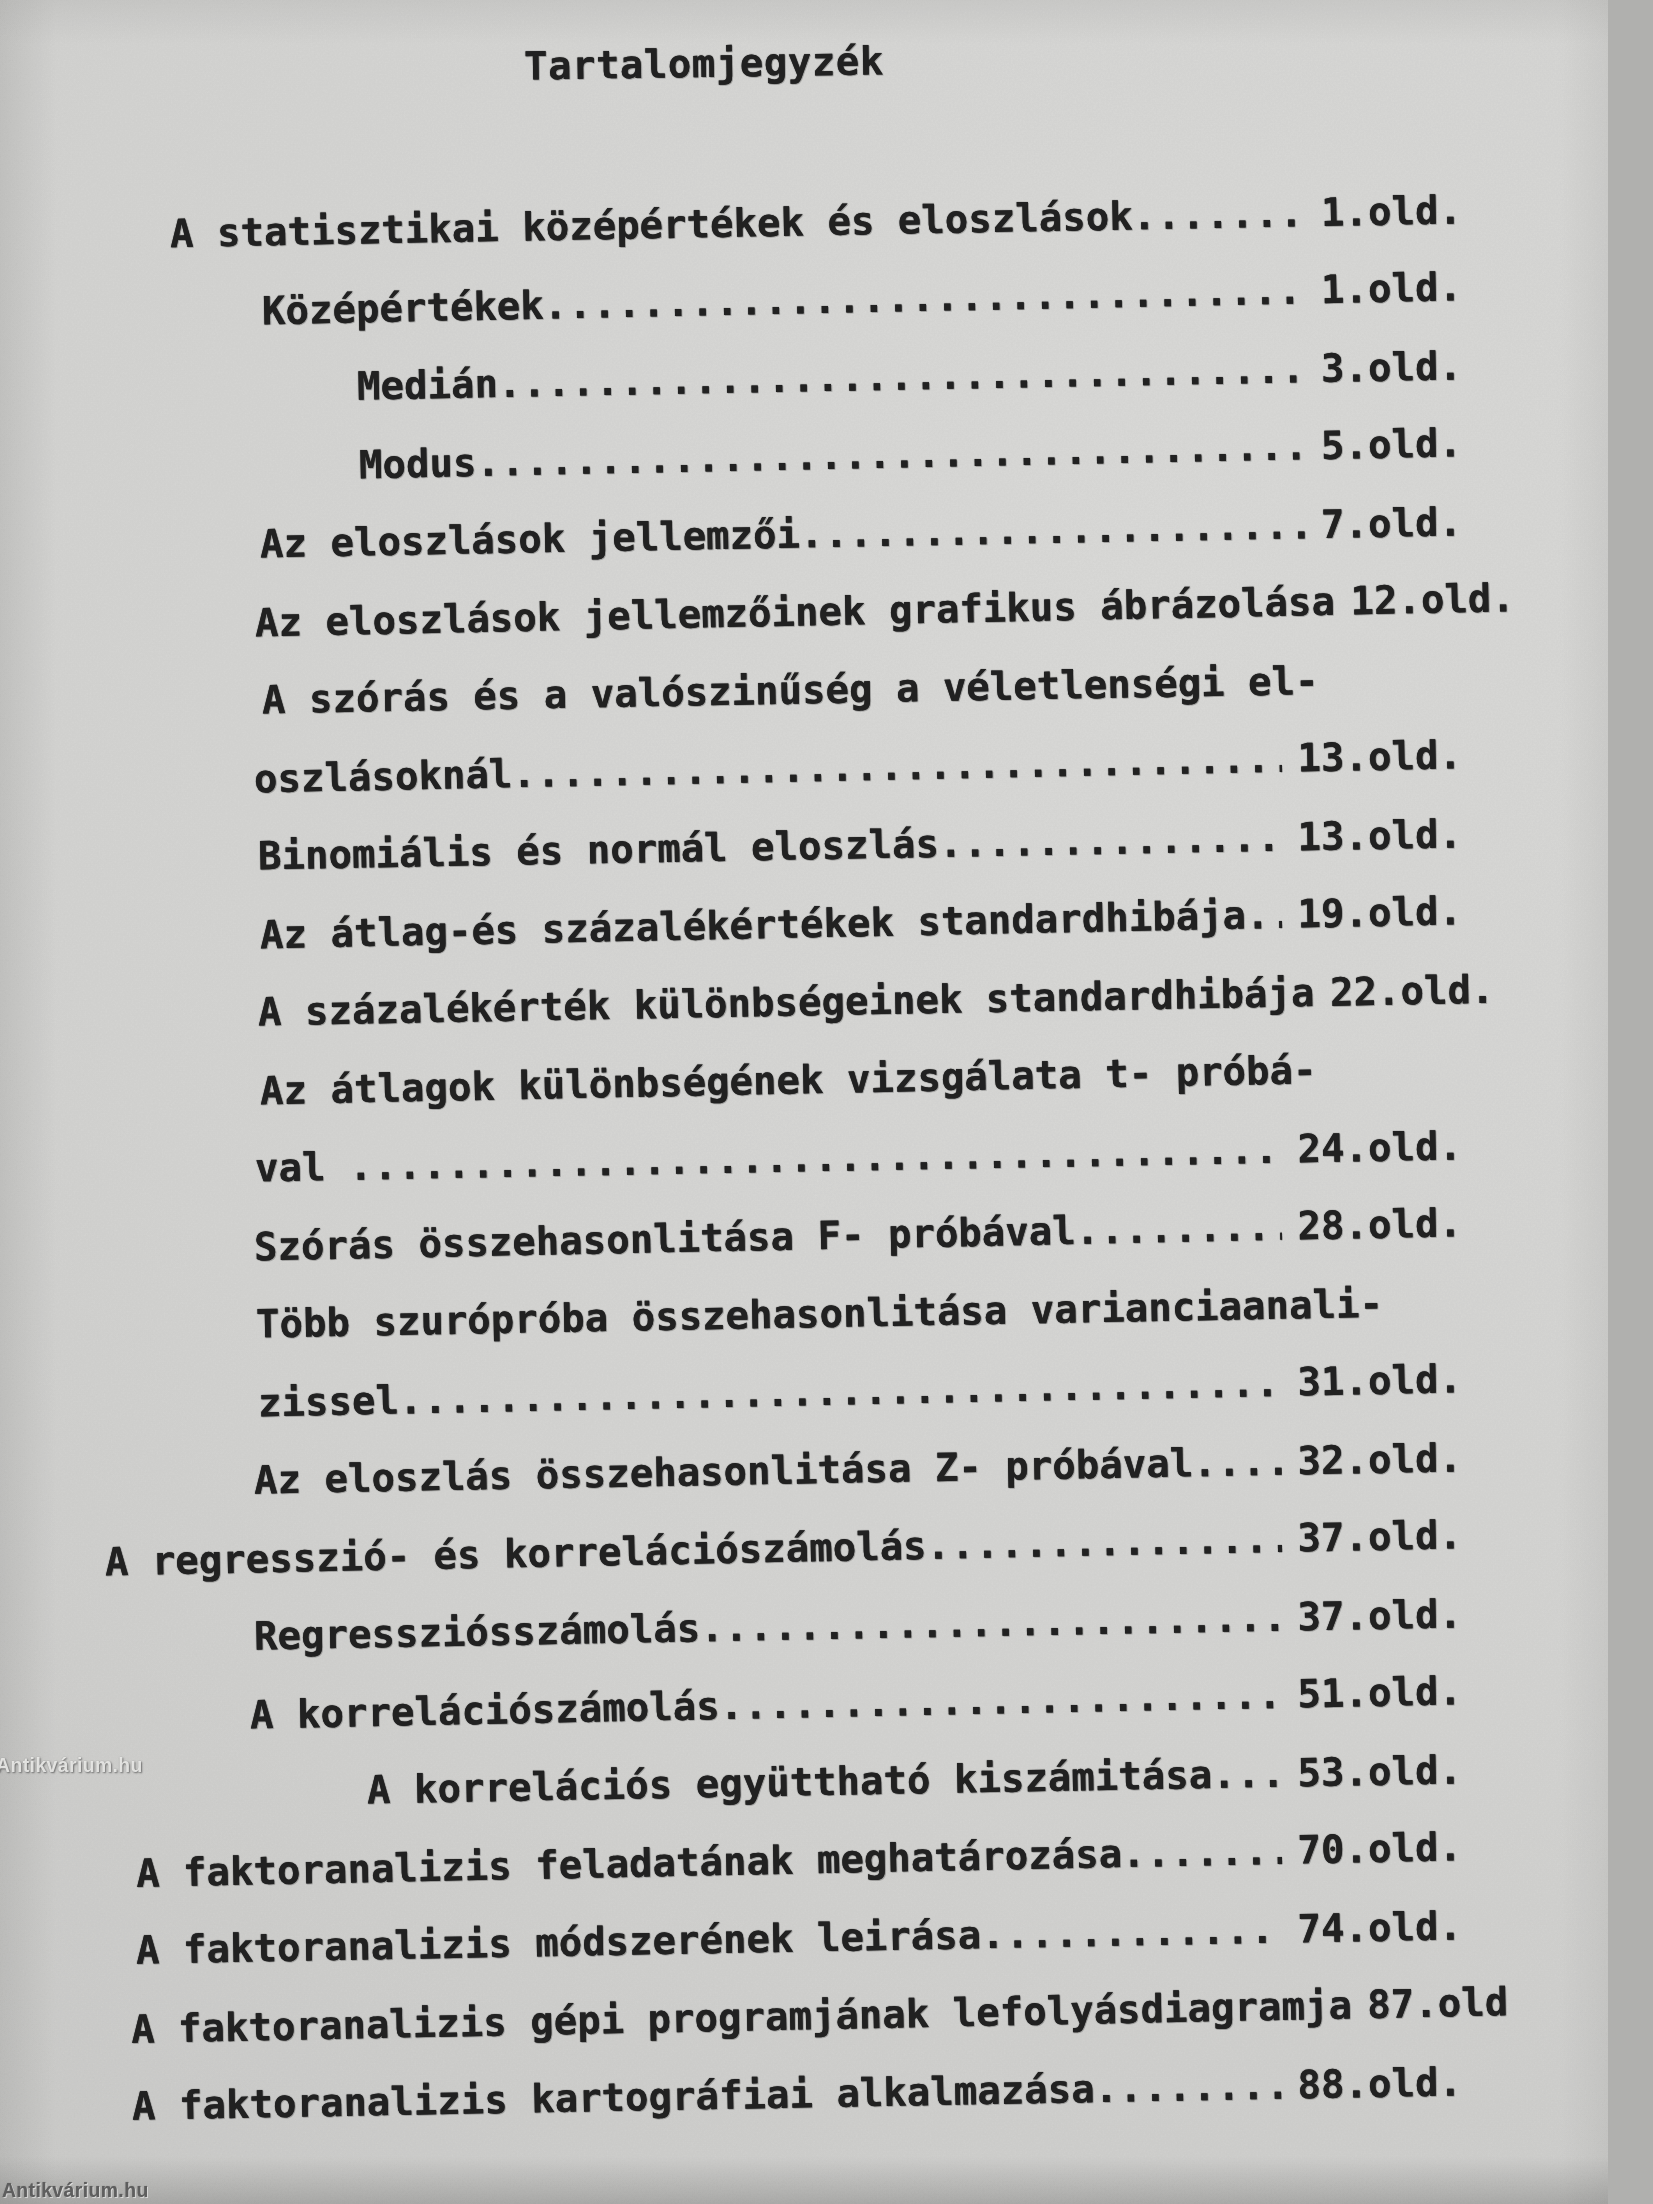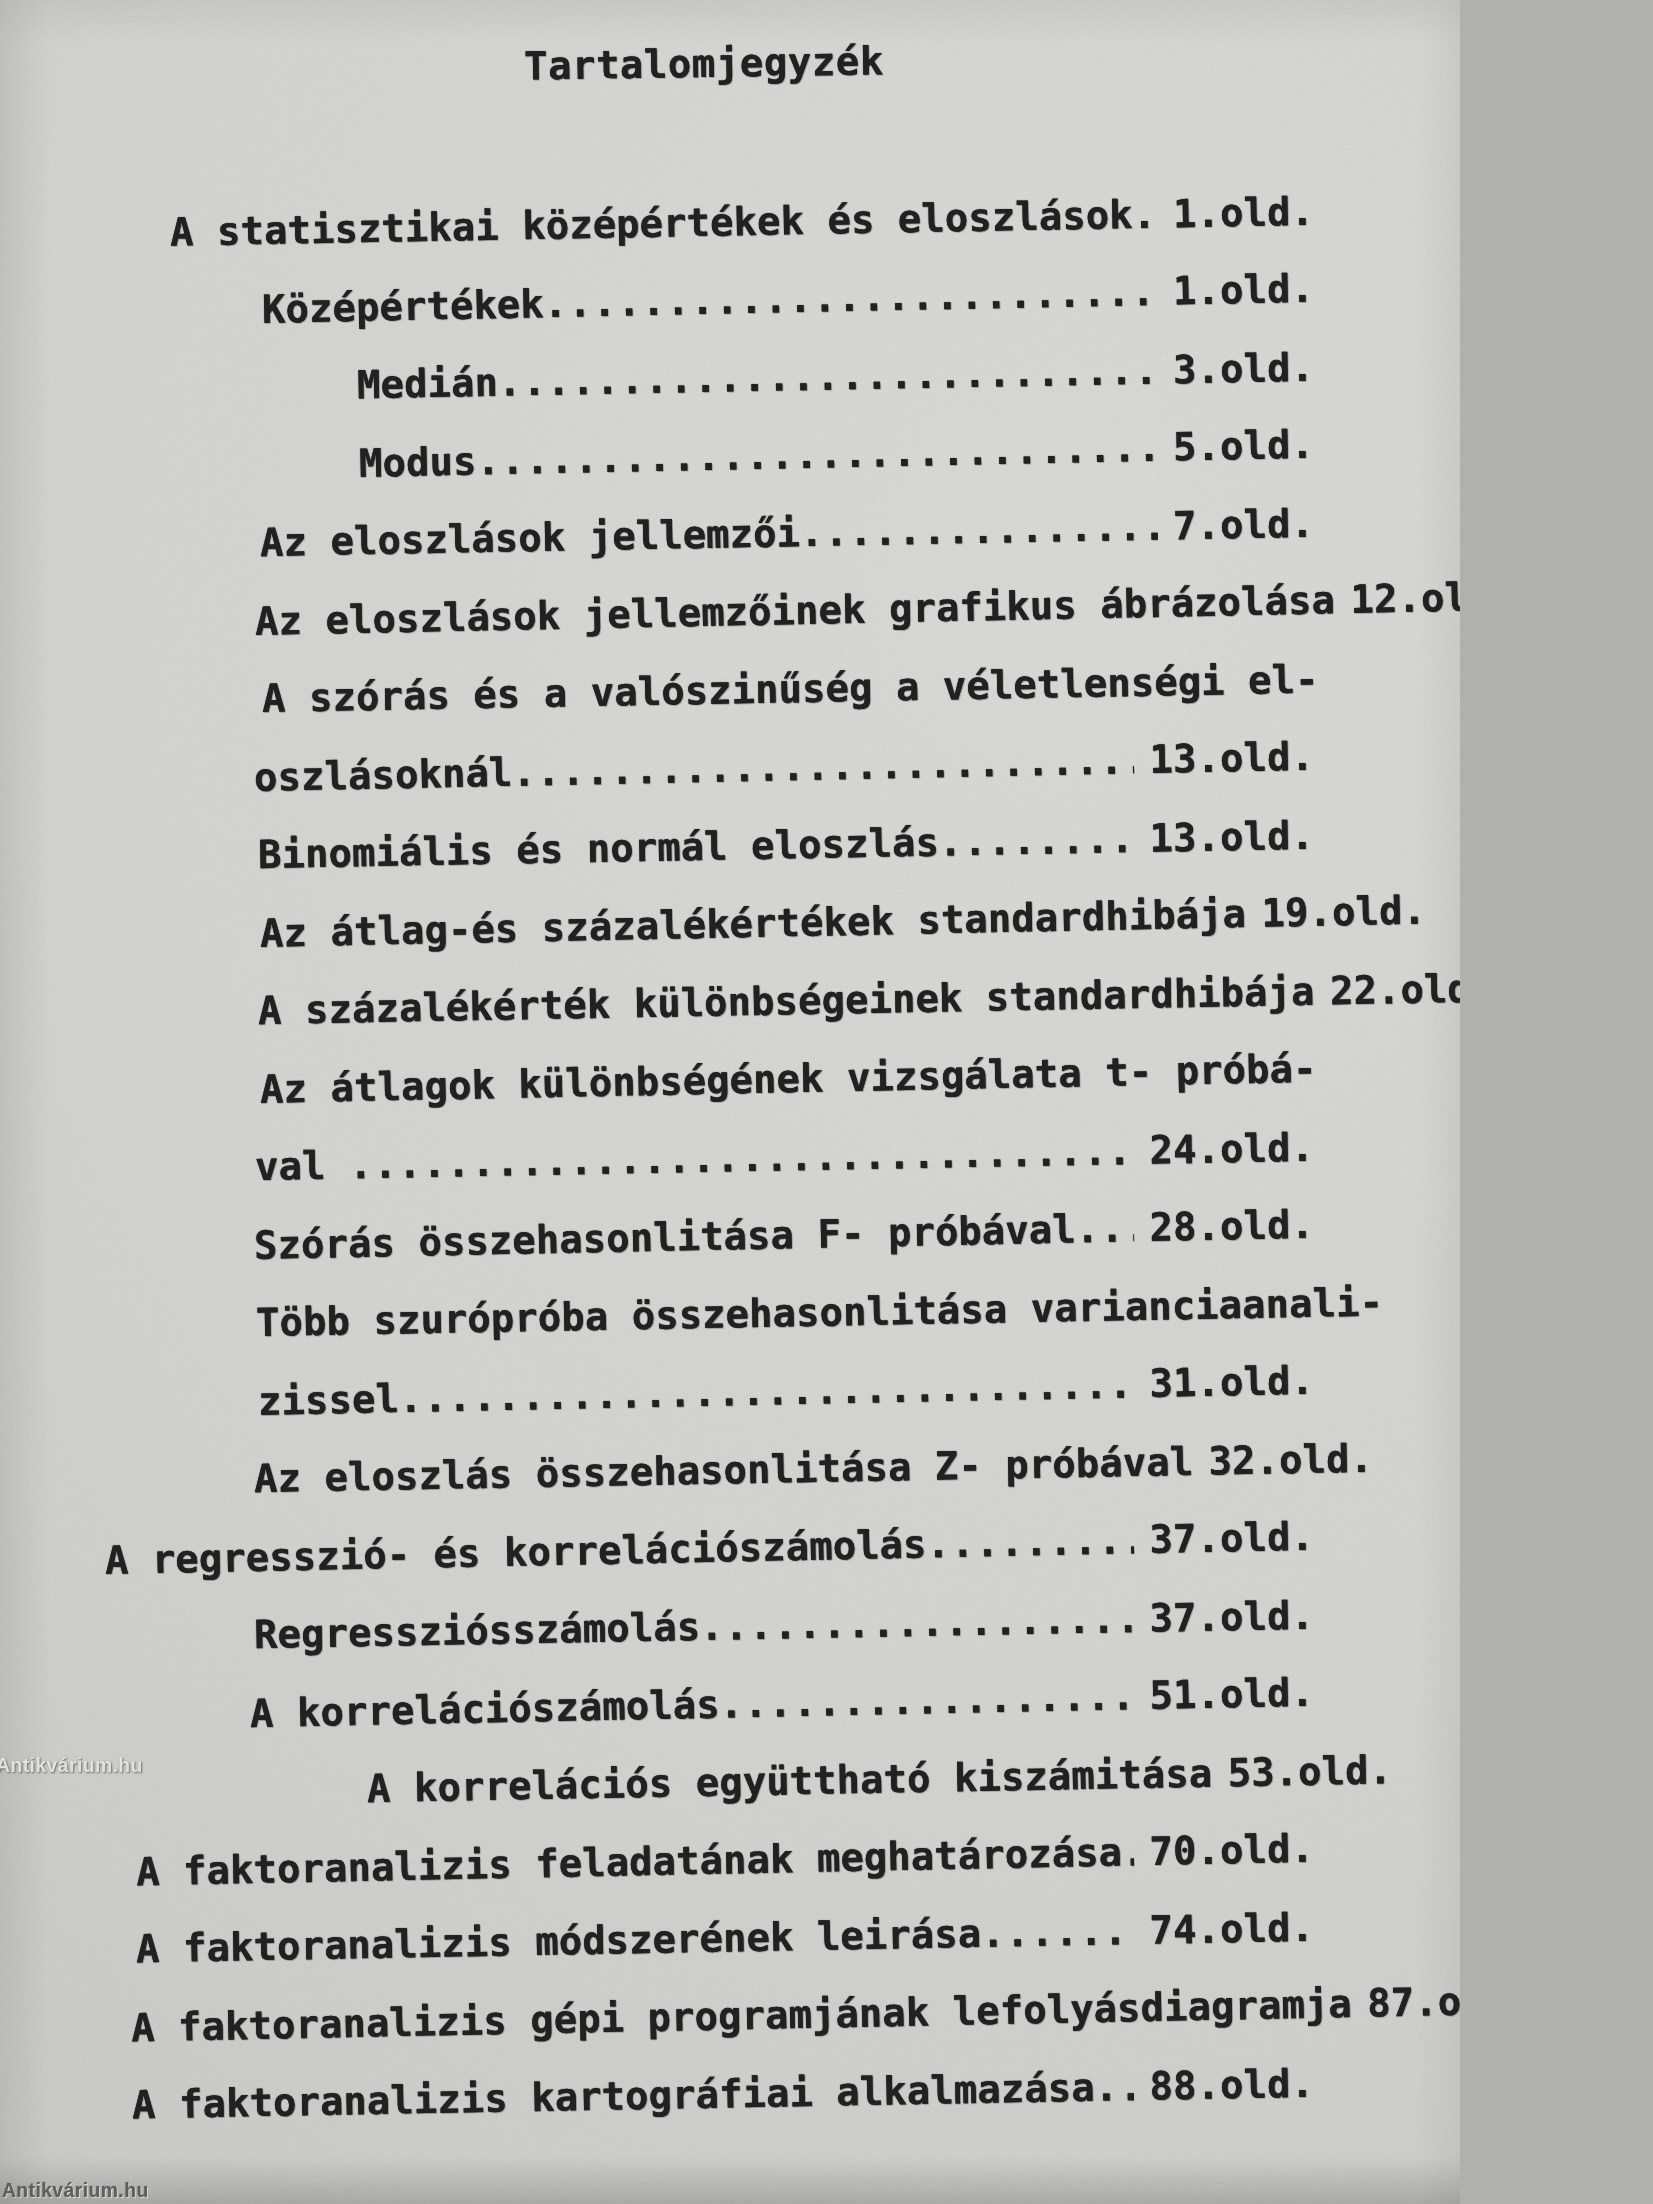--- a/index.html
+++ b/index.html
@@ -1,18 +1,18 @@
 <!DOCTYPE html>
 <html><head>
 <meta charset="utf-8">
 <style>
   html,body{margin:0;padding:0;}
   body{width:1654px;height:2205px;overflow:hidden;background:#b0b0ae;}
   .page{
-    position:relative;width:1460px;height:2205px;overflow:hidden;
+    position:relative;width:1608px;height:2205px;overflow:hidden;
     background:
       linear-gradient(180deg, rgba(170,170,168,.28) 0%, rgba(170,170,168,0) 2%),
       linear-gradient(0deg, rgba(88,88,86,.30) 0%, rgba(88,88,86,0) 2.2%),
       linear-gradient(90deg, rgba(135,135,133,.22) 0%, rgba(135,135,133,0) 3.5%),
       linear-gradient(270deg, rgba(148,148,146,.16) 0%, rgba(148,148,146,0) 3%),
       radial-gradient(ellipse 135% 105% at 72% 26%, #dadad8 0%, #d4d4d2 52%, #c8c8c6 100%);
     font-family:"DejaVu Sans Mono","Liberation Mono",monospace;
     color:#212121;
   }
   .grain{position:absolute;top:0;left:0;width:1654px;height:2205px;opacity:.07;mix-blend-mode:multiply;pointer-events:none;}

